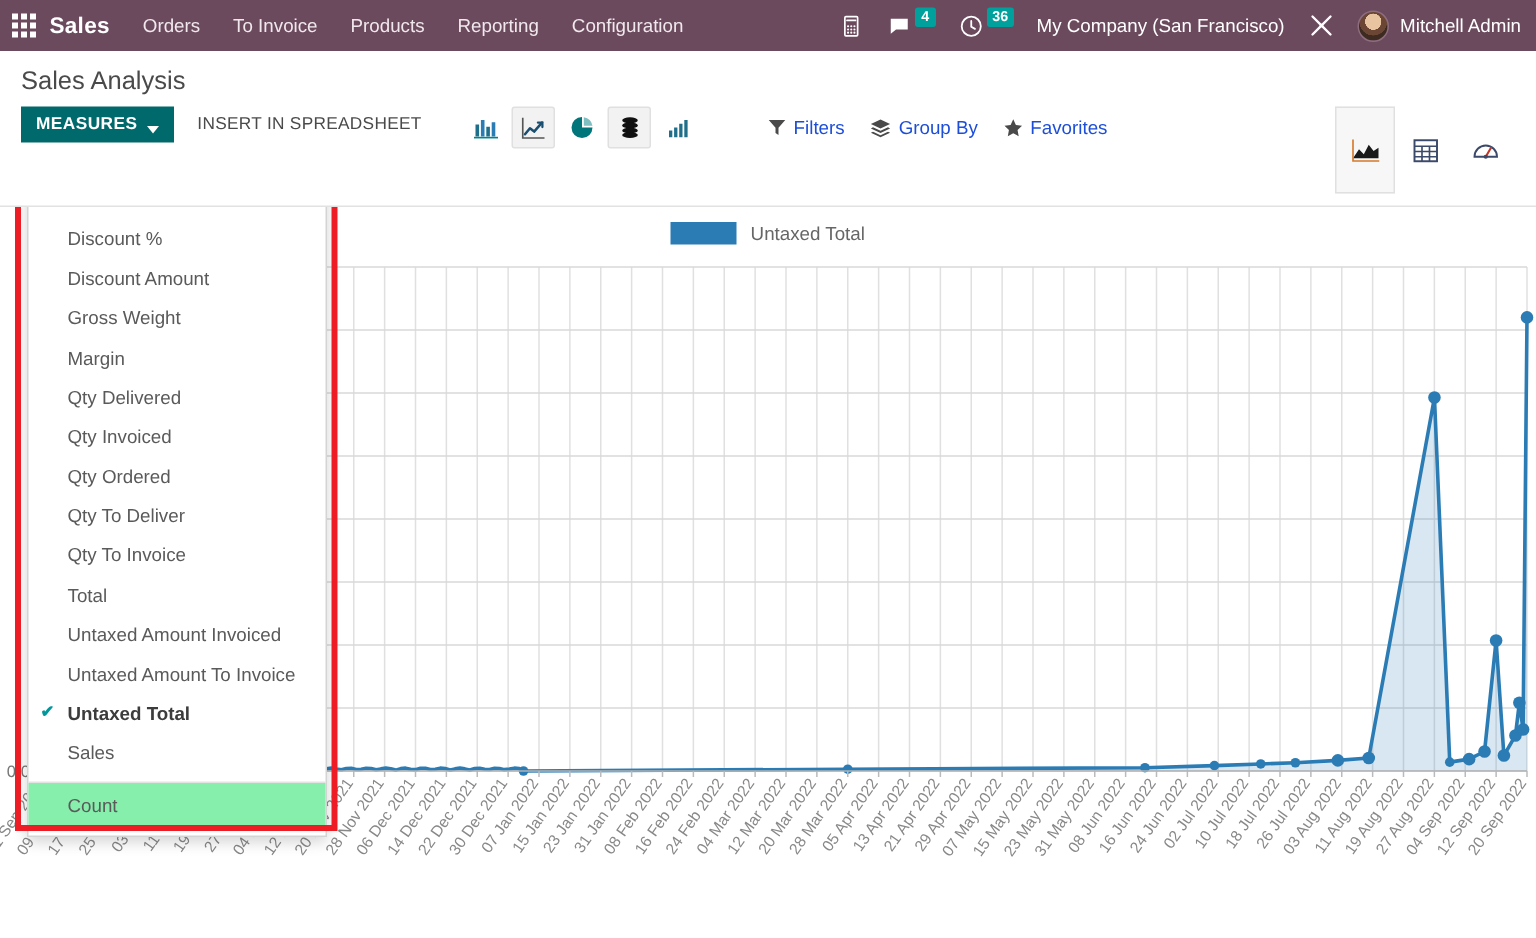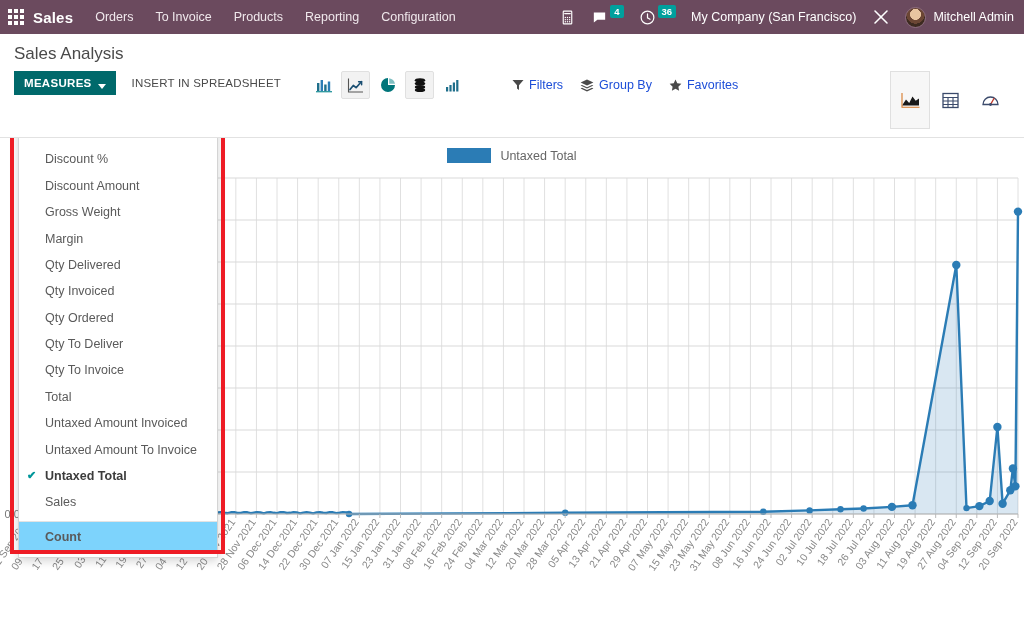--- a/index.html
+++ b/index.html
@@ -88,21 +88,21 @@
   .mitem {
     font-size: 12.5px; color: #5a5a5a; padding: 6px 10px 6px 26px;
     cursor: pointer; position: relative; white-space: nowrap; line-height: 1.15;
   }
   .mitem.selected { font-weight: bold; color: #3c3c3c; }
   .mitem.selected::before {
     content: "✔"; position: absolute; left: 8px; top: 6px;
     color: #00969a; font-size: 11px; font-weight: bold;
   }
   .mdivider { height: 1px; background: #e3e3e3; margin: 5px 0 0 0; }
-  .mitem.hovered { background: #7dd3fc; font-weight: bold; }
+  .mitem.hovered { background: #86efac; }
   .measures-highlight {
     position: absolute; left: 10px; top: 84px; width: 215px; height: 470px;
     border: 4px solid #ee1c25; z-index: 26; pointer-events: none;
   }
 
   
   .chart-wrap { position: relative; height: 468px; background: #ffffff; }
   .legend { display: flex; align-items: center; justify-content: center; gap: 9px; padding-top: 10px; }
   .legend-swatch { width: 44px; height: 15px; background: #2b7cb5; }
   .legend-label { font-size: 12.5px; color: #666; }

